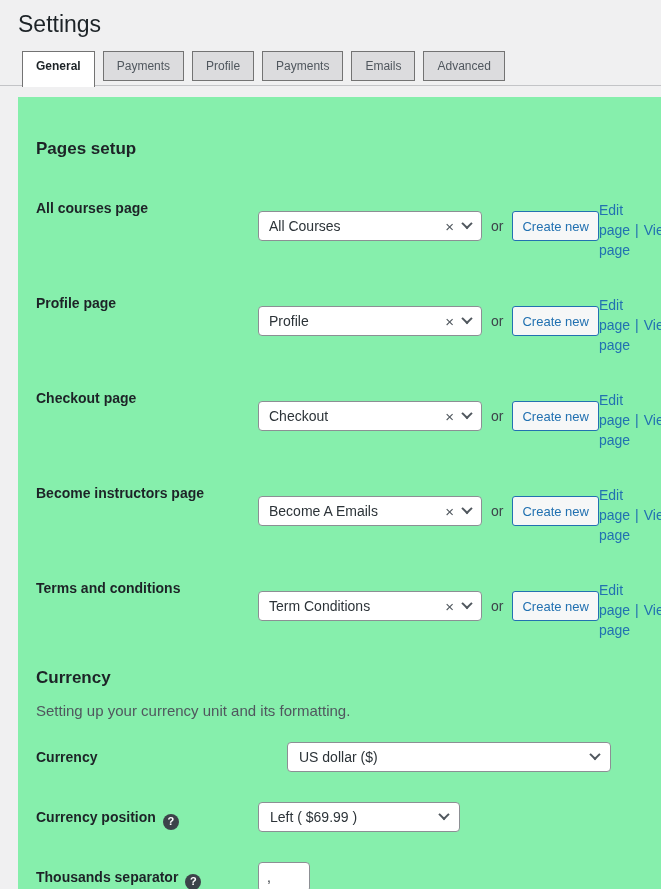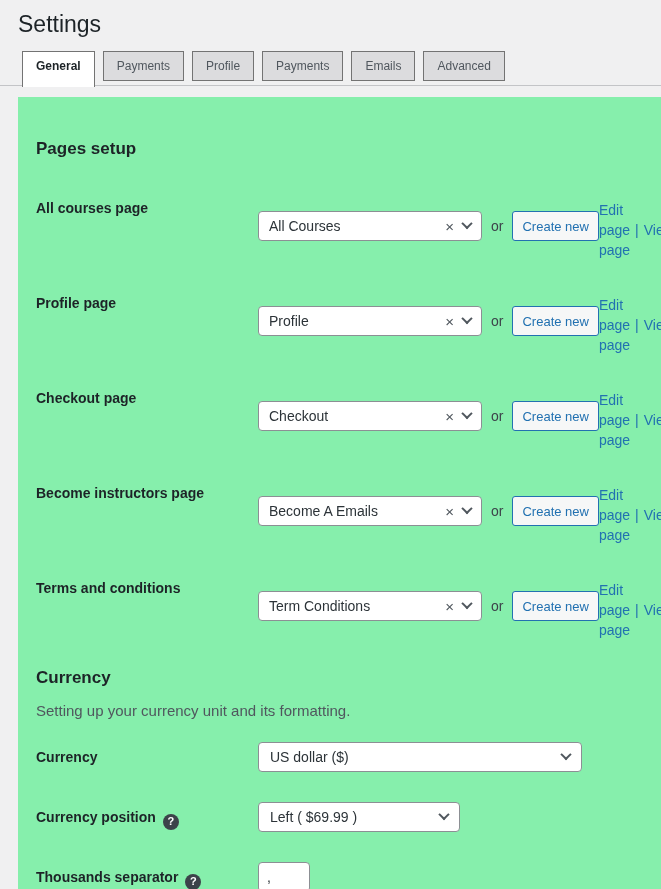--- a/index.html
+++ b/index.html
@@ -72,21 +72,21 @@
   }
   .links{margin-top:8px;font-size:14px;line-height:20px;}
   .links a{color:#2271b1;text-decoration:none;cursor:pointer;}
   .links .sep{color:#2271b1;margin:0 5px;}
   .native-select{
     box-sizing:border-box;height:30px;border:1px solid #8c8f94;border-radius:4px;
     background:#fff;display:flex;align-items:center;padding:0 11px;cursor:pointer;
   }
   .native-select .val{font-size:14px;color:#2c3338;white-space:nowrap;}
   .native-select .chev{margin-left:auto;}
-  .w-currency{width:324px;}
+  .w-currency{width:324px;margin-left:29px;}
   .w-position{width:202px;}
   .small-input{
     box-sizing:border-box;width:52px;height:30px;
     border:1px solid #8c8f94;border-radius:4px;background:#fff;
     padding:0 8px;font-size:14px;color:#2c3338;font-family:inherit;outline:none;
   }
   .help-icon{
     display:inline-flex;align-items:center;justify-content:center;
     width:16px;height:16px;border-radius:50%;background:#3c434a;
     color:#fff;font-size:11px;font-weight:700;line-height:1;

